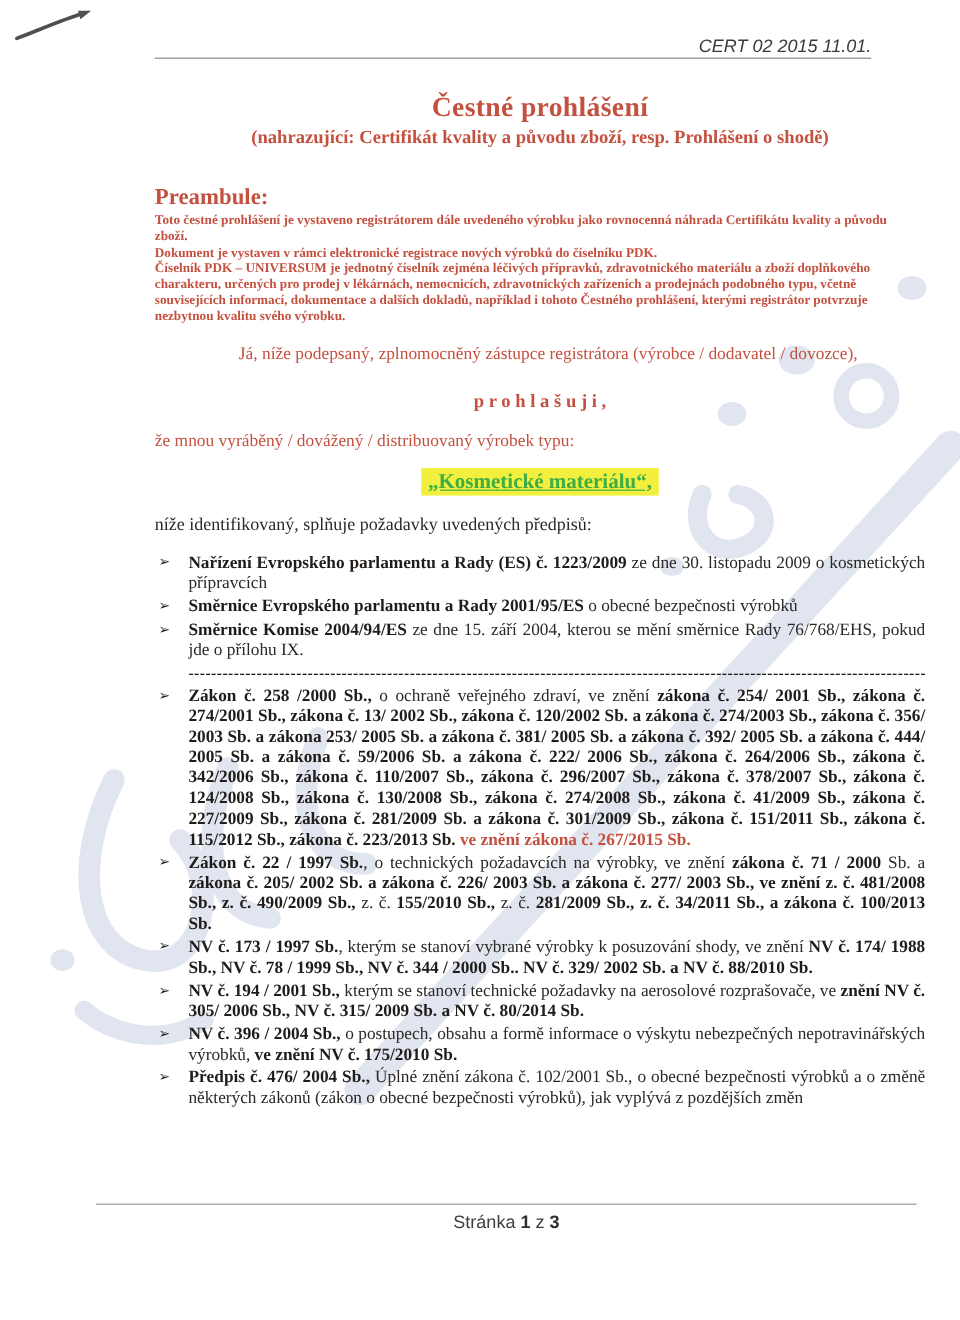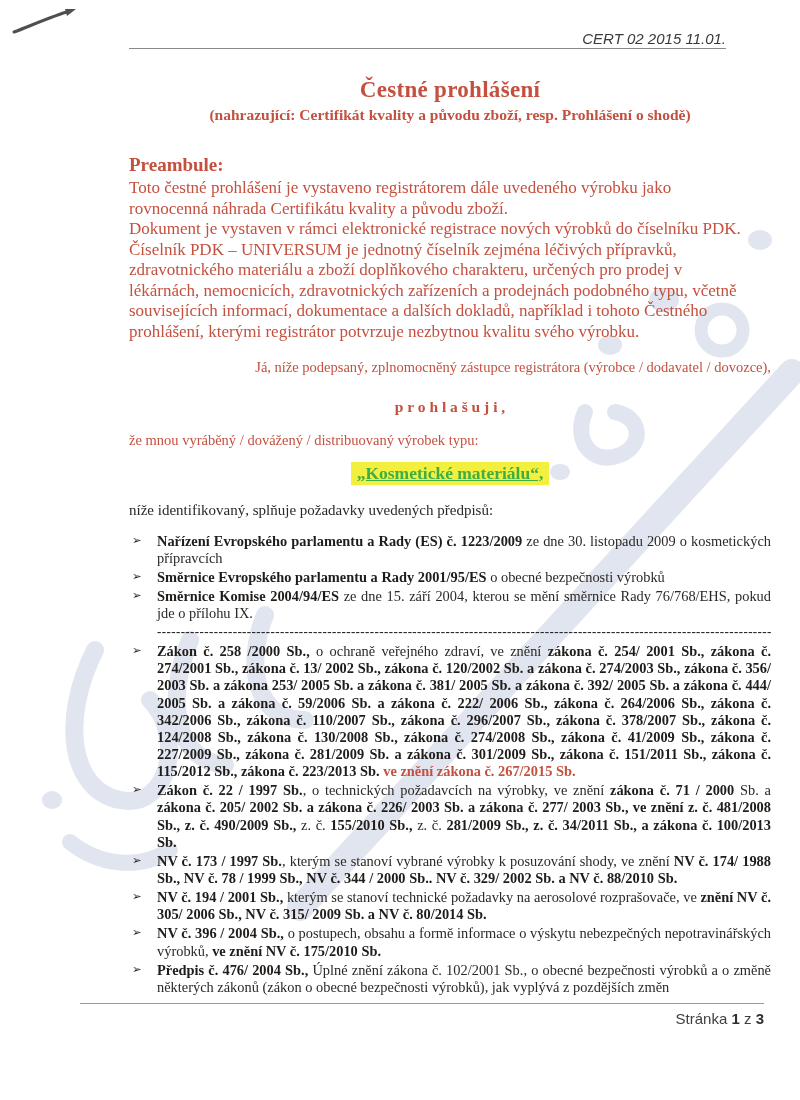--- a/index.html
+++ b/index.html
@@ -28,25 +28,25 @@
     font-size:23px;font-weight:bold;letter-spacing:.3px;
   }
   .subtitle{
     margin-top:3px;text-align:center;color:var(--red);
     font-size:15.5px;font-weight:bold;
   }
   .preambule-heading{
     margin:30px 0 2px 0;color:var(--red);font-size:19px;font-weight:bold;
   }
   .preambule-body{
-    color:var(--red);font-weight:normal;font-size:17px;line-height:1.21;
+    color:var(--red);font-weight:bold;font-size:11px;line-height:1.21;
     white-space:pre-line;max-width:620px;
   }
   .red-line{color:var(--red);font-size:14.5px;margin:16px 0 0 0;}
-  .indent{text-indent:70px;text-align:right;}
+  .indent{text-indent:70px;}
   .verb{
     margin:22px 0 0 0;text-align:center;color:var(--red);
     font-weight:bold;font-size:15.5px;
   }
   .product-line{margin:14px 0 0 0;text-align:center;}
   .hl{
     background:var(--highlight);color:var(--green);font-weight:bold;font-size:17.5px;
     text-decoration:underline;padding:1px 6px 2px 6px;
   }
   .black-line{color:var(--ink);font-size:15px;margin:18px 0 0 0;}
@@ -62,21 +62,21 @@
   .seg-n{font-weight:normal;}
   .seg-b{font-weight:bold;color:#1f1c1a;}
   .seg-rb{font-weight:bold;color:var(--red);}
   li.sep{
     white-space:nowrap;overflow:hidden;height:13px;line-height:13px;
     font-weight:bold;font-size:13px;letter-spacing:.4px;color:#1d1d1d;
     margin:3px 0 5px 0;padding-left:28px;
   }
   .footer{
     position:absolute;left:80px;right:72px;top:1003px;z-index:1;
-    border-top:1.2px solid #9a9a9a;text-align:right;padding-top:6px;
+    border-top:1.2px solid #9a9a9a;text-align:center;padding-top:6px;
     font-family:"Liberation Sans",sans-serif;font-size:15px;color:#3f3f3f;
   }
   .footer b{font-weight:bold;color:#2e2e2e;}
 </style>
 </head>
 <body>
 
 <div class="page">
 
   <svg class="pen-mark" width="72" height="32" viewBox="0 0 72 32">

